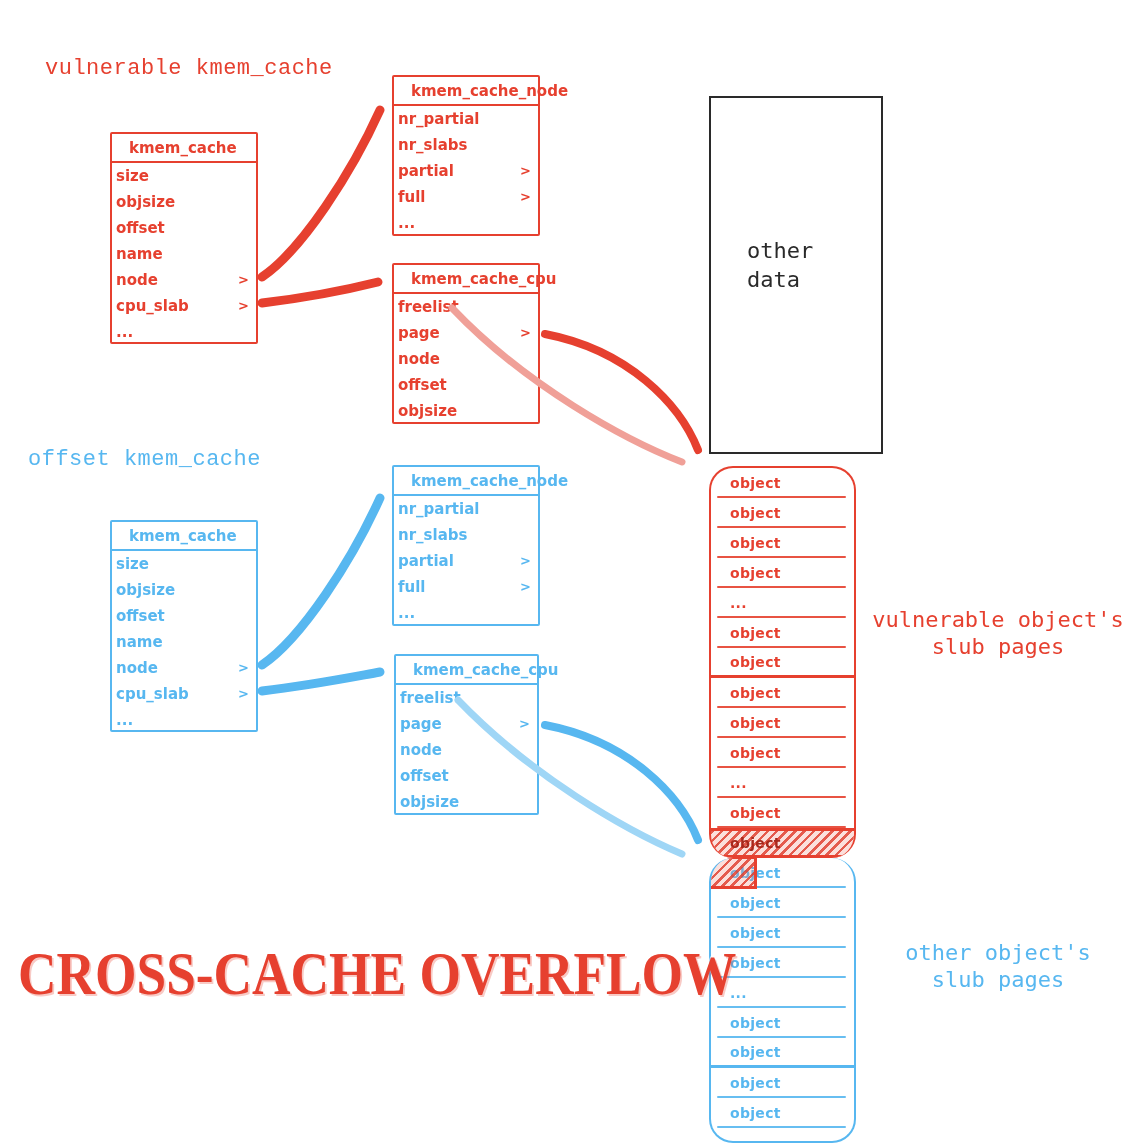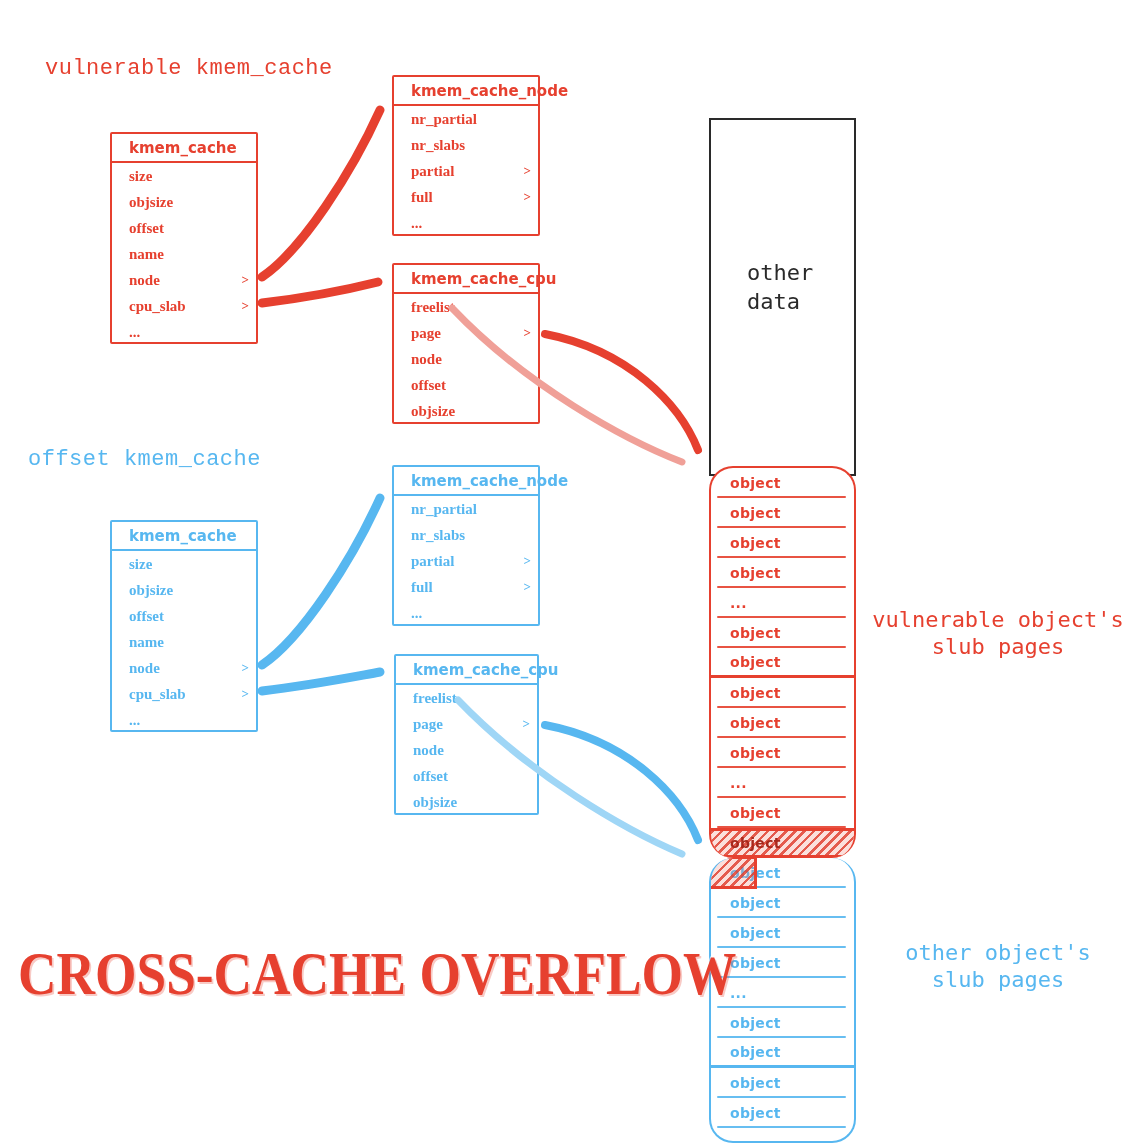--- a/index.html
+++ b/index.html
@@ -28,33 +28,33 @@
     position:absolute;background:#fff;border:2.5px solid;box-sizing:border-box;
     border-radius:2px;
   }
   .struct.red{border-color:#e6402f;color:#e6402f;}
   .struct.blue{border-color:#57b7f0;color:#57b7f0;}
   .struct-title{
     height:27px;line-height:29px;padding-left:17px;font-size:15px;font-weight:700;
     border-bottom:2.5px solid;white-space:nowrap;
   }
   .struct-field{
-    position:relative;height:26px;line-height:26px;padding-left:17px;
-    font-size:15px;font-weight:600;white-space:nowrap;font-family:Liberation Serif, serif;
+    position:relative;height:26px;line-height:26px;padding-left:4px;
+    font-size:15px;font-weight:600;white-space:nowrap;
   }
   .fptr{position:absolute;right:7px;top:0;font-size:13px;font-weight:700;}
   .s-vc  {left:110px;top:132px;width:148px;height:212px;}
   .s-vn  {left:392px;top:75px; width:148px;height:161px;}
   .s-vcpu{left:392px;top:263px;width:148px;height:161px;}
   .s-tc  {left:110px;top:520px;width:148px;height:212px;}
   .s-tn  {left:392px;top:465px;width:148px;height:161px;}
   .s-tcpu{left:394px;top:654px;width:145px;height:161px;}
   
   .other-box{
-    position:absolute;left:709px;top:118px;width:147px;height:358px;
+    position:absolute;left:709px;top:96px;width:174px;height:358px;
     border:2.5px solid #2a2a2a;box-sizing:border-box;background:#fff;
   }
   .other-data{
     position:absolute;left:36px;top:138px;
     font-family:"DejaVu Sans Mono",monospace;font-size:22px;line-height:29px;color:#2a2a2a;
   }
   .msection{
     position:absolute;left:709px;width:147px;box-sizing:border-box;background:#fff;overflow:hidden;border-radius:24px;
   }
   .vuln-rows{top:466px;height:392px;border:2.5px solid #e6402f;border-bottom:none;color:#e6402f;}

